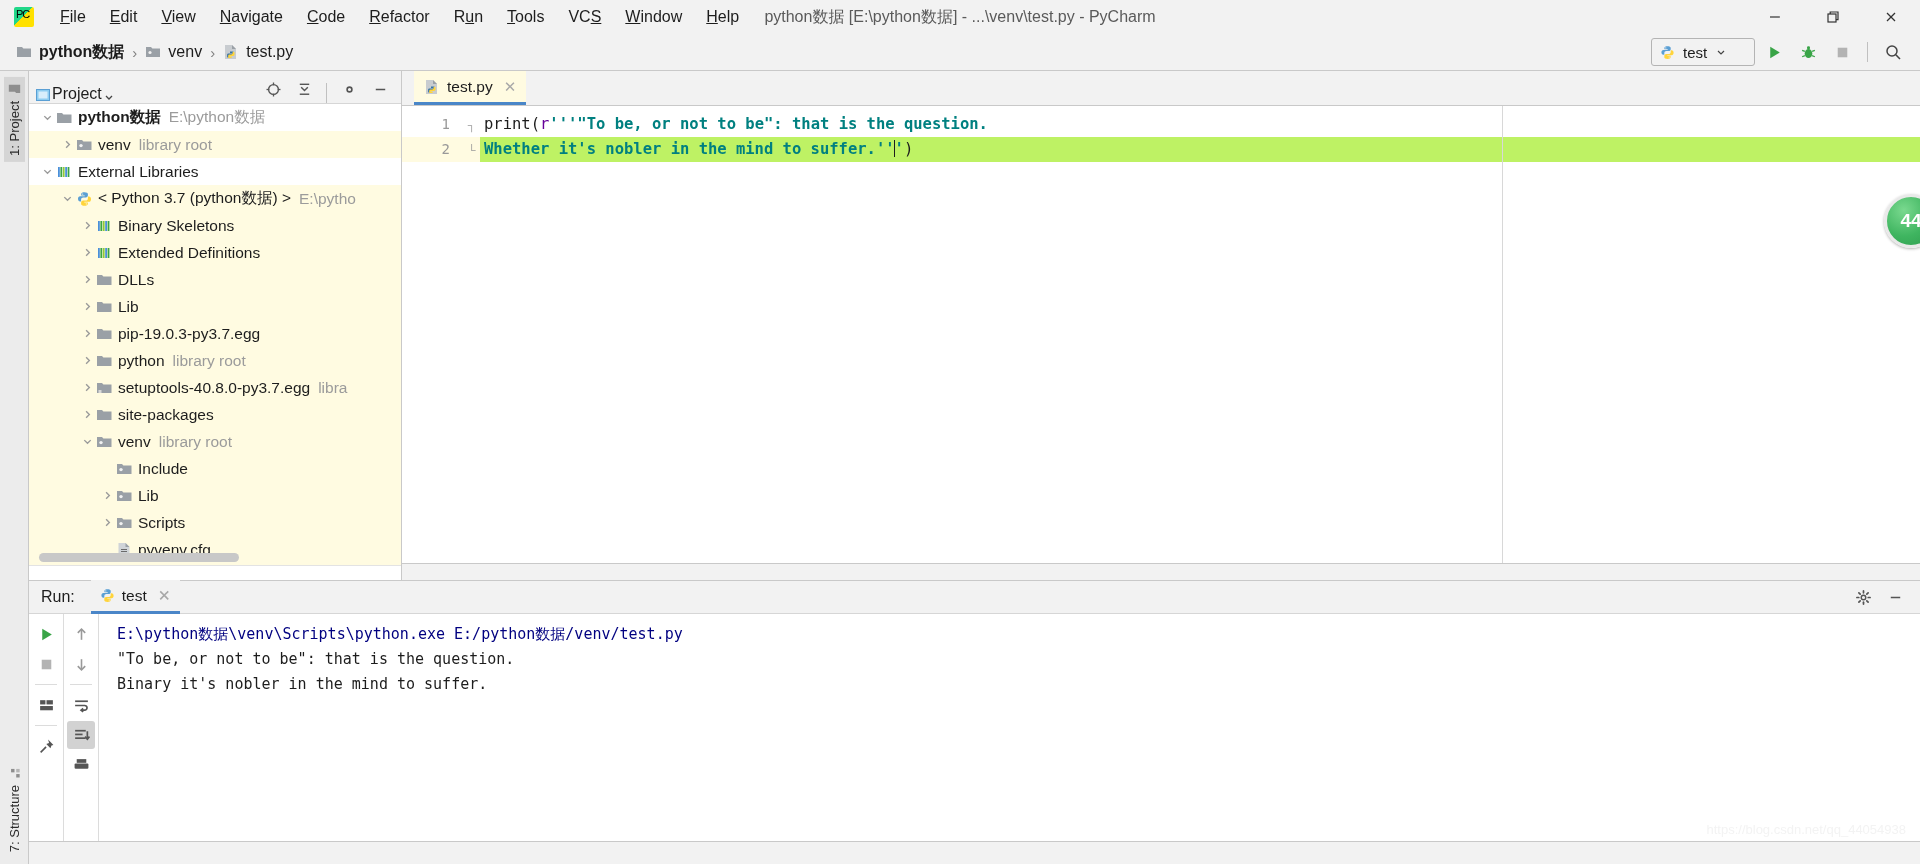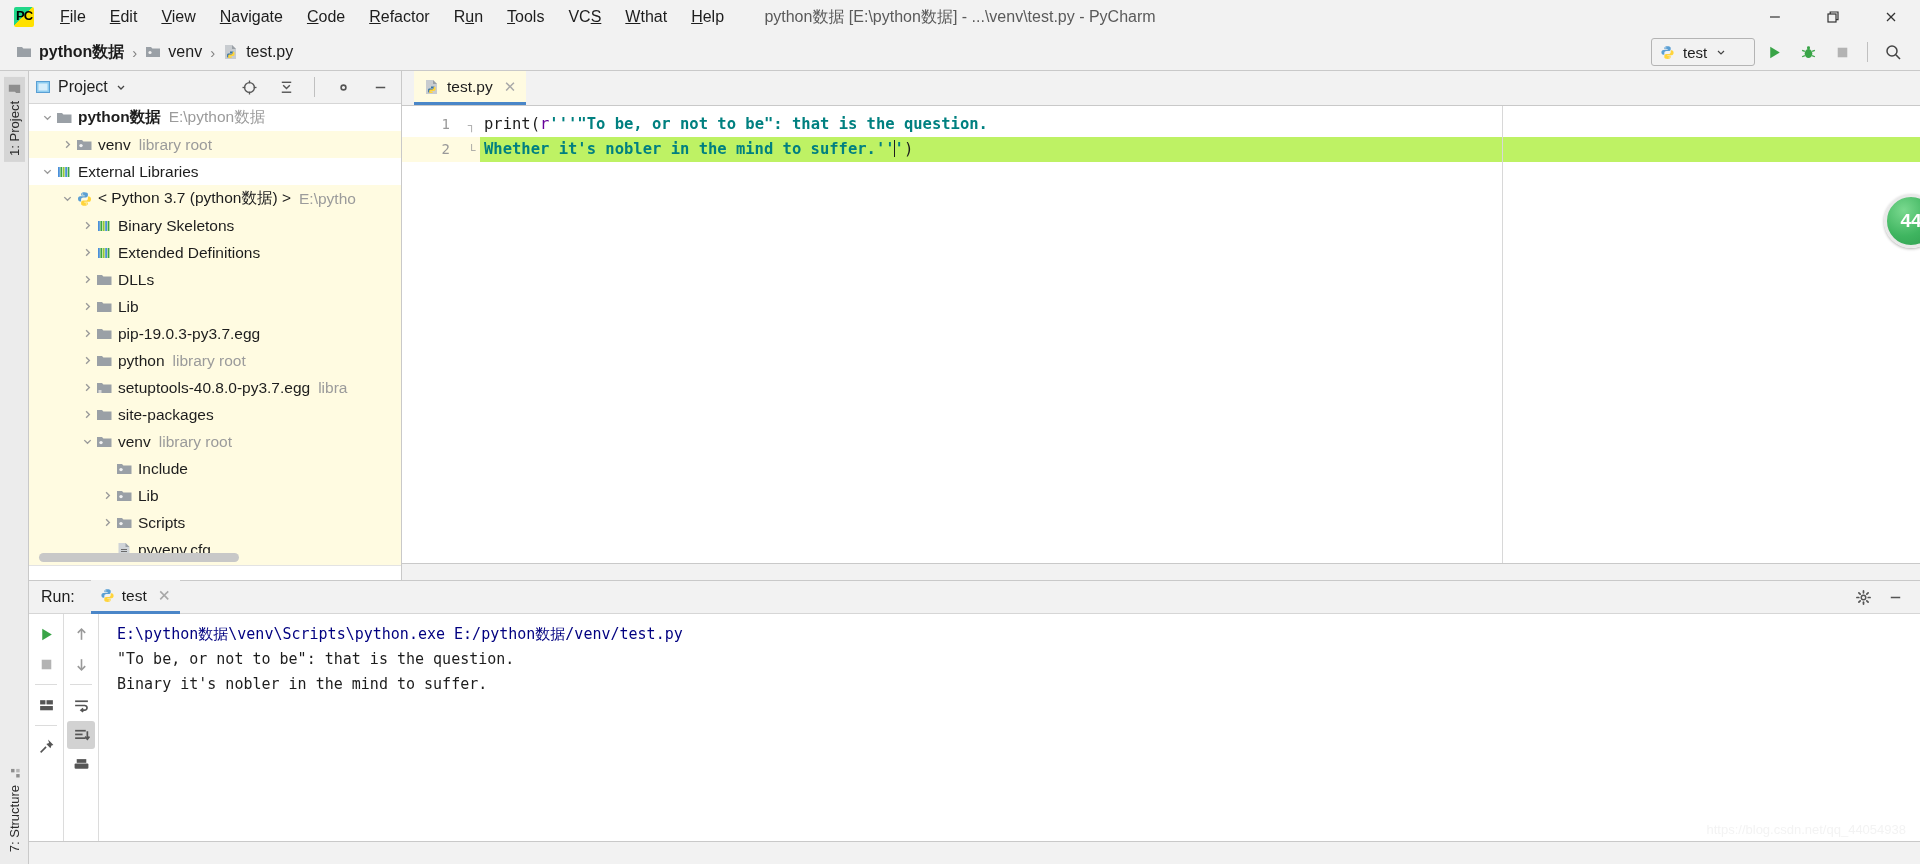--- a/index.html
+++ b/index.html
@@ -14,21 +14,21 @@
   .app{position:relative;width:1920px;height:864px;display:flex;flex-direction:column;}
 
   
   .titlebar{
     height:34px;flex:0 0 34px;display:flex;align-items:center;
     background:#f2f2f2;position:relative;
   }
   .pc-logo{width:20px;height:20px;margin-left:14px;margin-right:14px;position:relative;flex:0 0 20px;
     background:linear-gradient(135deg,#21d789 0%,#21d789 45%,#ffe100 46%,#ffe100 100%);
     border-radius:2px;}
-  .pc-logo span{position:absolute;left:2px;top:1px;font-size:13px;font-weight:bold;color:#000;letter-spacing:-1px;}
+  .pc-logo span{position:absolute;left:2px;top:1px;font-size:11px;font-weight:normal;color:#000;letter-spacing:-1px;}
   .menu{display:flex;align-items:center;gap:0px;}
   .menu-item{padding:4px 12px;font-size:16px;color:#1d1d1d;cursor:default;white-space:nowrap;}
   .menu-item u{text-decoration:underline;}
   .win-title{
     position:absolute;left:0;right:0;text-align:center;font-size:16px;color:#5a5a5a;
     pointer-events:none;
   }
   .win-ctrls{margin-left:auto;display:flex;align-items:center;height:34px;}
   .win-btn{width:58px;height:34px;display:flex;align-items:center;justify-content:center;cursor:default;}
   .win-btn svg{display:block;}
@@ -65,21 +65,21 @@
 
   .center{flex:1 1 auto;display:flex;flex-direction:column;min-width:0;}
   .upper{flex:1 1 auto;display:flex;min-height:0;}
 
   
   .project{
     width:372px;flex:0 0 372px;display:flex;flex-direction:column;
     background:#fff;border-right:1px solid #c9c9c9;min-height:0;
   }
   .proj-head{
-    height:32px;flex:0 0 32px;display:flex;align-items:center;gap:7px;padding:0 6px;
+    height:32px;flex:0 0 32px;display:flex;align-items:flex-end;gap:1px;padding:0 6px;
     background:#f2f2f2;border-bottom:1px solid #d6d6d6;
   }
   .proj-title{font-size:16px;}
   .proj-head .sp{margin-left:auto;}
   .tree{
     flex:1 1 auto;overflow:hidden;position:relative;background:#fff;font-size:15.5px;
   }
   .trow{
     display:flex;align-items:center;height:27px;white-space:nowrap;cursor:default;padding-right:6px;
   }
@@ -162,21 +162,21 @@
     <div class="menu">
       <div class="menu-item"><u>F</u><span>ile</span></div>
       <div class="menu-item"><u>E</u><span>dit</span></div>
       <div class="menu-item"><u>V</u><span>iew</span></div>
       <div class="menu-item"><u>N</u><span>avigate</span></div>
       <div class="menu-item"><u>C</u><span>ode</span></div>
       <div class="menu-item"><u>R</u><span>efactor</span></div>
       <div class="menu-item">R<u>u</u><span>n</span></div>
       <div class="menu-item"><u>T</u><span>ools</span></div>
       <div class="menu-item">VC<u>S</u></div>
-      <div class="menu-item"><u>W</u><span>that</span></div>
+      <div class="menu-item"><u>W</u><span>indow</span></div>
       <div class="menu-item"><u>H</u><span>elp</span></div>
     </div>
     <div class="win-title">python数据 [E:\python数据] - ...\venv\test.py - PyCharm</div>
     <div class="win-ctrls">
       <div class="win-btn">
         <svg width="14" height="14" viewBox="0 0 14 14">
             <line x1="2" y1="7" x2="12" y2="7" stroke="#333" stroke-width="1.2"></line>
           </svg>
       </div>
       <div class="win-btn">

